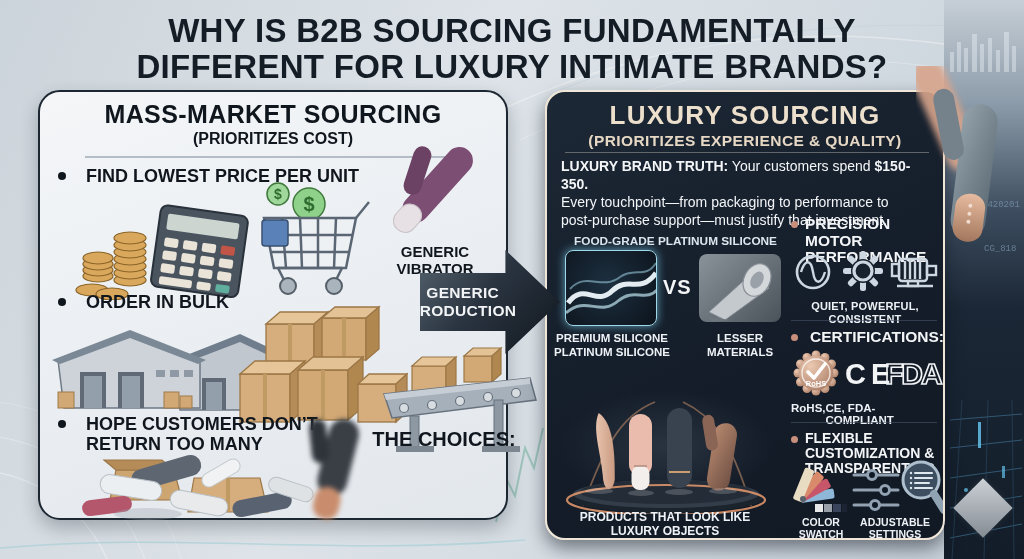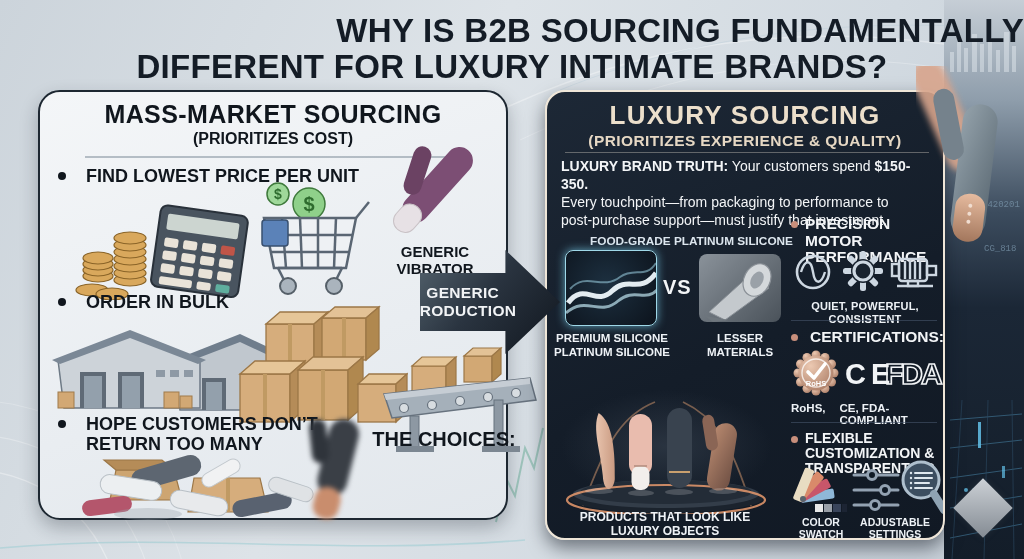--- a/index.html
+++ b/index.html
@@ -4,21 +4,21 @@
 <style>
   html,body{margin:0;padding:0;background:#222;}
   *{box-sizing:border-box;}
   #stage{position:relative;width:1024px;height:559px;overflow:hidden;
          font-family:"Liberation Sans","DejaVu Sans",sans-serif;
          background:linear-gradient(115deg,#ccd4db 0%,#dde3e8 40%,#d2dae1 70%,#c4cdd6 100%);}
   .abs{position:absolute;}
   
   .title{left:0;top:14px;width:100%;text-align:center;z-index:5;color:#141c26;
          font-weight:bold;line-height:1.0;letter-spacing:.3px;}
-  .title .t1{font-size:33px;text-align:right;}
+  .title .t1{font-size:33px;}
   .title .t2{font-size:33px;margin-top:3px;}
   
   .panel-left{left:38px;top:90px;width:470px;height:430px;border-radius:22px;
     border:2.5px solid #1d2731;background:linear-gradient(160deg,#f4f6f8,#e9edf1 60%,#e2e7ec);
     z-index:10;box-shadow:0 8px 18px rgba(20,30,40,.28);}
   .panel-right{left:545px;top:90px;width:400px;height:450px;border-radius:20px;
     border:2px solid #efe6d8;background:linear-gradient(155deg,#1d2836,#141d29 55%,#111924);
     z-index:10;box-shadow:0 8px 18px rgba(10,15,25,.5);overflow:hidden;}
   .lp-head{top:8px;left:0;width:100%;text-align:center;color:#10161d;font-weight:bold;}
   .lp-head .h{font-size:25px;letter-spacing:.4px;}
@@ -348,21 +348,21 @@
       <div class="s">(PRIORITIZES EXPERIENCE &amp; QUALITY)</div>
     </div>
     <div class="abs rp-div"></div>
 
     <div class="abs truth">
       <div><b>LUXURY BRAND TRUTH:</b><span> Your customers spend </span><b>$150-350.</b></div>
       <div>Every touchpoint—from packaging to performance to</div>
       <div>post-purchase support—must justify that investment.</div>
     </div>
 
-    <div class="abs" style="left:27px;top:142px;font-size:11.8px;font-weight:bold;color:#dde6ee;margin-left:16px;">FOOD-GRADE PLATINUM SILICONE</div>
+    <div class="abs" style="left:27px;top:142px;font-size:11.8px;font-weight:bold;color:#dde6ee;">FOOD-GRADE PLATINUM SILICONE</div>
 
     <div class="abs tile tile-premium" style="left:18px;top:158px;width:92px;height:76px;">
       <svg width="92" height="76" viewBox="0 0 92 76">
         <path d="M2,52 C18,30 30,56 46,40 C62,24 74,44 90,22" stroke="#eef7fb" stroke-width="5" fill="none" opacity="0.95"></path>
         <path d="M0,62 C20,44 34,66 52,50 C68,36 80,52 92,38" stroke="#bfe4f0" stroke-width="3" fill="none" opacity="0.7"></path>
         <path d="M4,38 C20,20 36,40 54,26 C68,16 80,28 90,12" stroke="#9fd4e6" stroke-width="2" fill="none" opacity="0.55"></path>
       </svg>
     </div>
     <div class="abs vs" style="left:116px;top:184px;">VS</div>
     <div class="abs tile tile-lesser" style="left:152px;top:162px;width:82px;height:68px;">
@@ -496,21 +496,21 @@
         <circle cx="23" cy="23" r="17.5"></circle>
       </g>
       <circle cx="23" cy="23" r="14" fill="none" stroke="#ffffff" stroke-width="1.4" opacity="0.75"></circle>
       <path d="M15,22 L21,28 L32,14" stroke="#ffffff" stroke-width="3.6" fill="none" stroke-linecap="round" stroke-linejoin="round"></path>
       <text x="23" y="36" font-size="7.5" font-weight="bold" fill="#ffffff" text-anchor="middle">RoHS</text>
     </svg>
     <div class="abs ce" style="left:298px;top:266px;">CE</div>
     <svg class="abs" style="left:336px;top:260px;" width="62" height="42" viewBox="0 0 62 42">
       <text x="2" y="32" font-size="30" font-weight="bold" letter-spacing="-2" fill="none" stroke="#f2f4f6" stroke-width="1.6">FDA</text>
     </svg>
-    <div class="abs" style="left:244px;top:310px;width:152px;display:flex;gap:14px;justify-content:center;color:#eef2f6;font-weight:bold;font-size:11.5px;">
+    <div class="abs" style="left:244px;top:310px;width:152px;display:flex;justify-content:center;color:#eef2f6;font-weight:bold;font-size:11.5px;">
       <span>RoHS,</span>
       <span>CE, FDA-COMPLIANT</span>
     </div>
 
     <div class="abs hr" style="left:244px;top:330px;width:146px;"></div>
 
     <div class="abs rbullet" style="left:244px;top:339px;width:160px;font-size:14px;">
       <span class="rdot"></span>
       <span>FLEXIBLE CUSTOMIZATION &amp; TRANSPARENT QC</span>
     </div>

